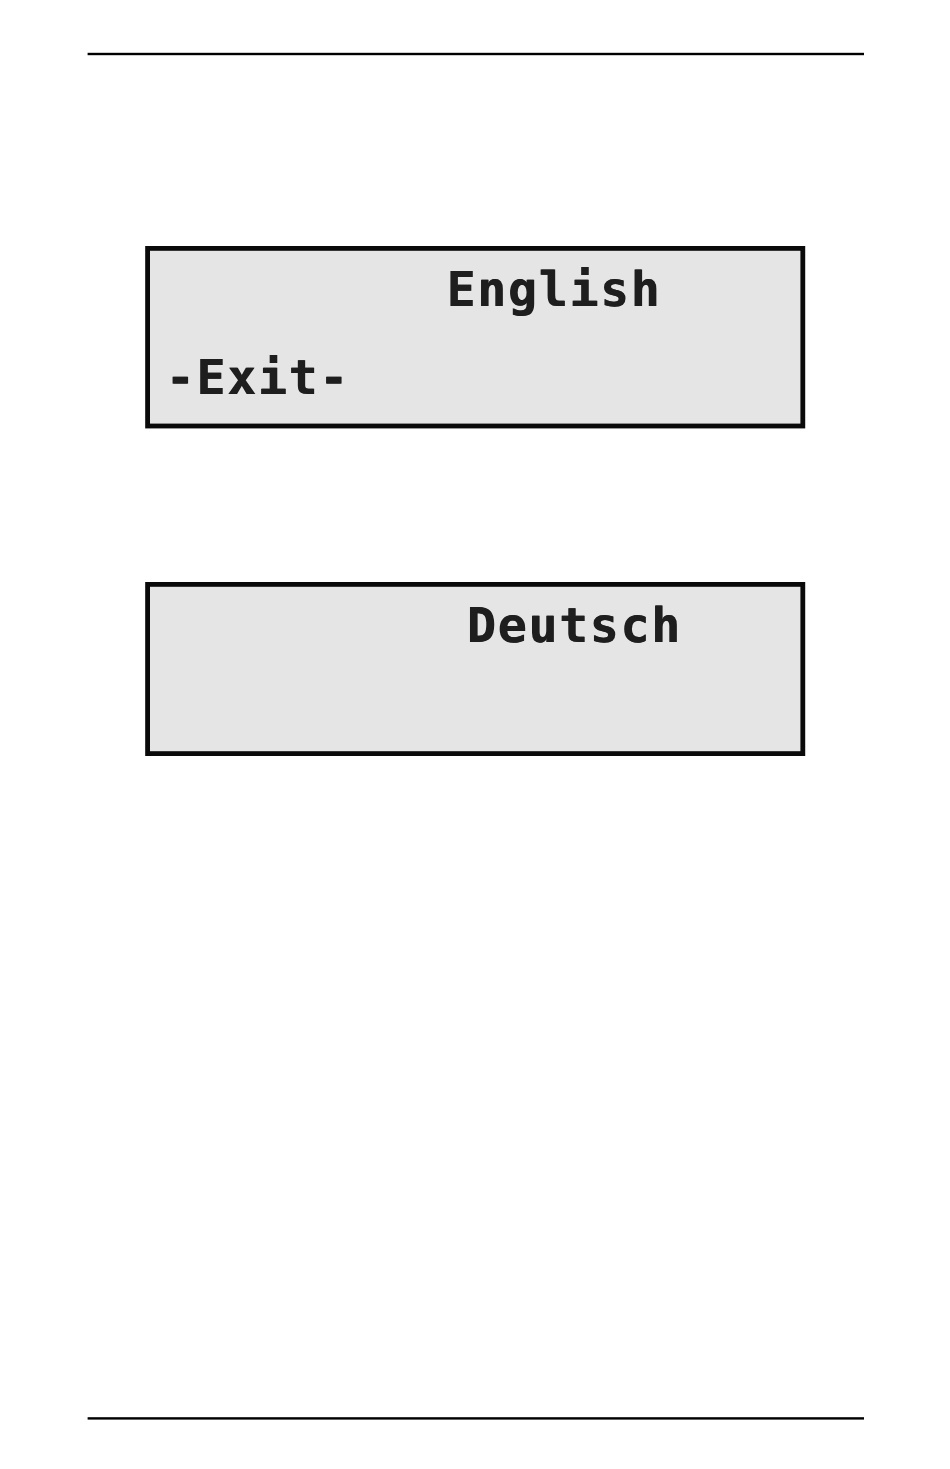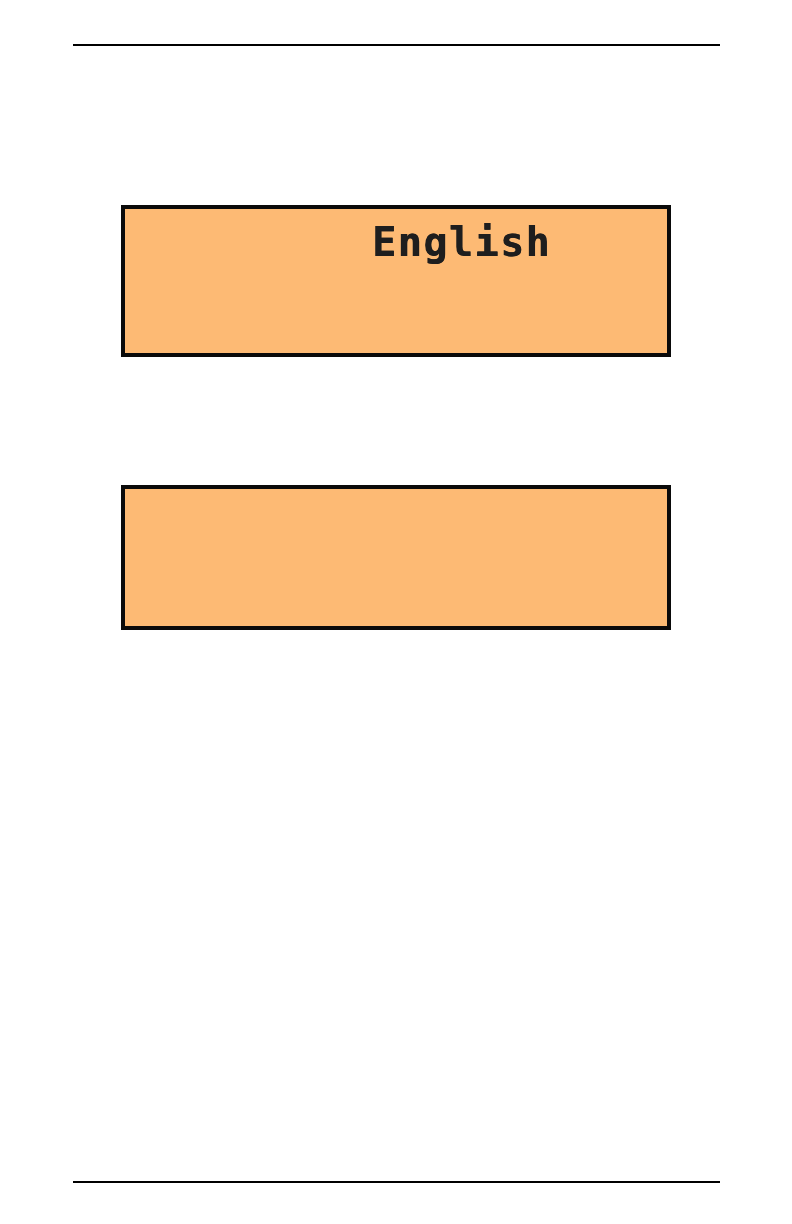--- a/index.html
+++ b/index.html
@@ -24,21 +24,21 @@
   }
   .rule-top    { top: 44px; }
   .rule-bottom { top: 1181px; }
 
   .lcd {
     position: absolute;
     left: 121px;
     width: 550px;
     box-sizing: border-box;
     border: 4px solid #0a0a0a;
-    background: #fdba74;
+    background: #e5e5e5;
     text-decoration: underline;
   }
   .lcd-1 { top: 205px; height: 152px; }
   .lcd-2 { top: 485px; height: 145px; }
 
   .lcd-line {
     position: absolute;
     font-weight: bold;
     font-size: 40px;
     line-height: 40px;
@@ -55,20 +55,22 @@
 </style>
 </head>
 <body>
 
 <div class="page">
 
   <div class="rule rule-top"></div>
 
   <div class="lcd lcd-1">
     <div class="lcd-line line1">English</div>
+    <div class="lcd-line line2">-Exit-</div>
   </div>
 
   <div class="lcd lcd-2">
+    <div class="lcd-line line1">Deutsch</div>
   </div>
 
   <div class="rule rule-bottom"></div>
 
 </div>
 
 </body></html>

